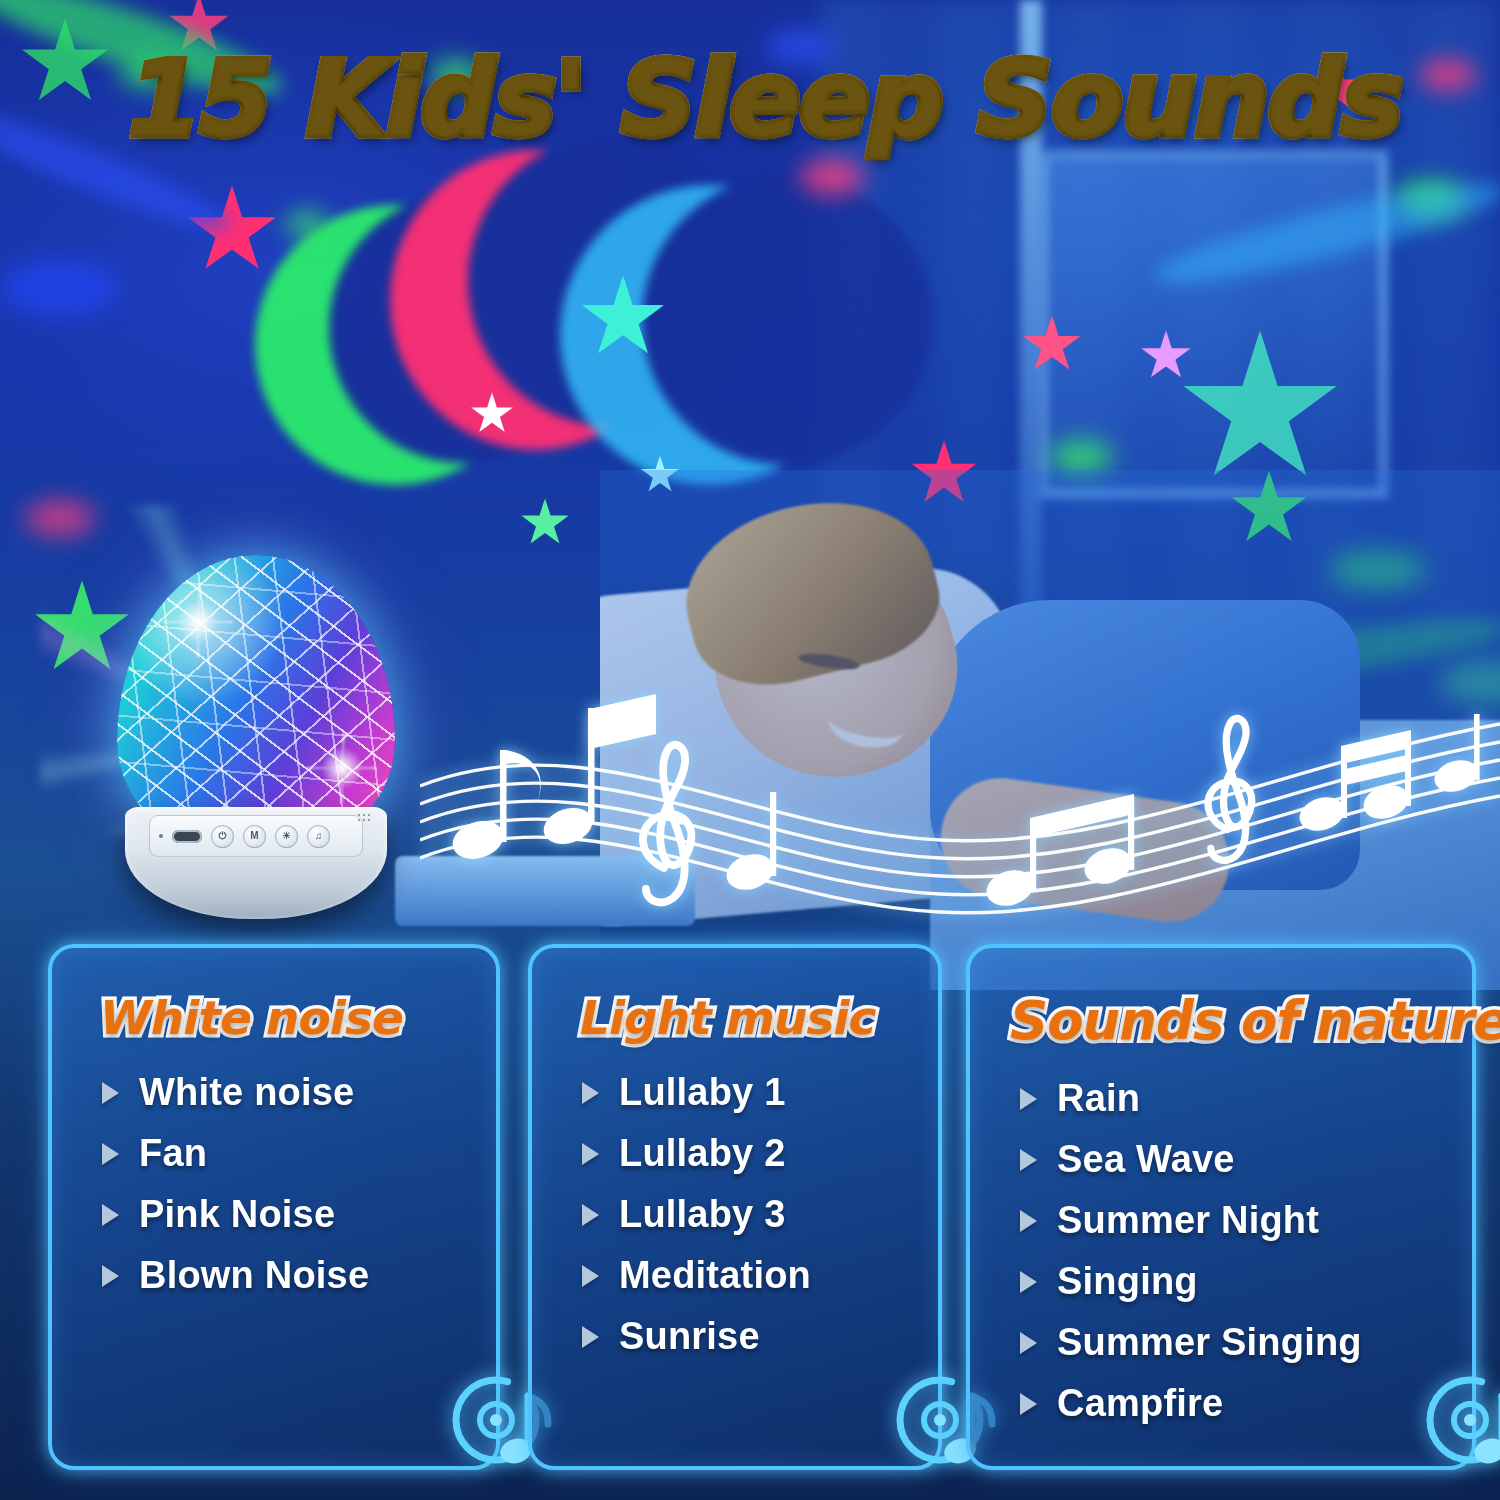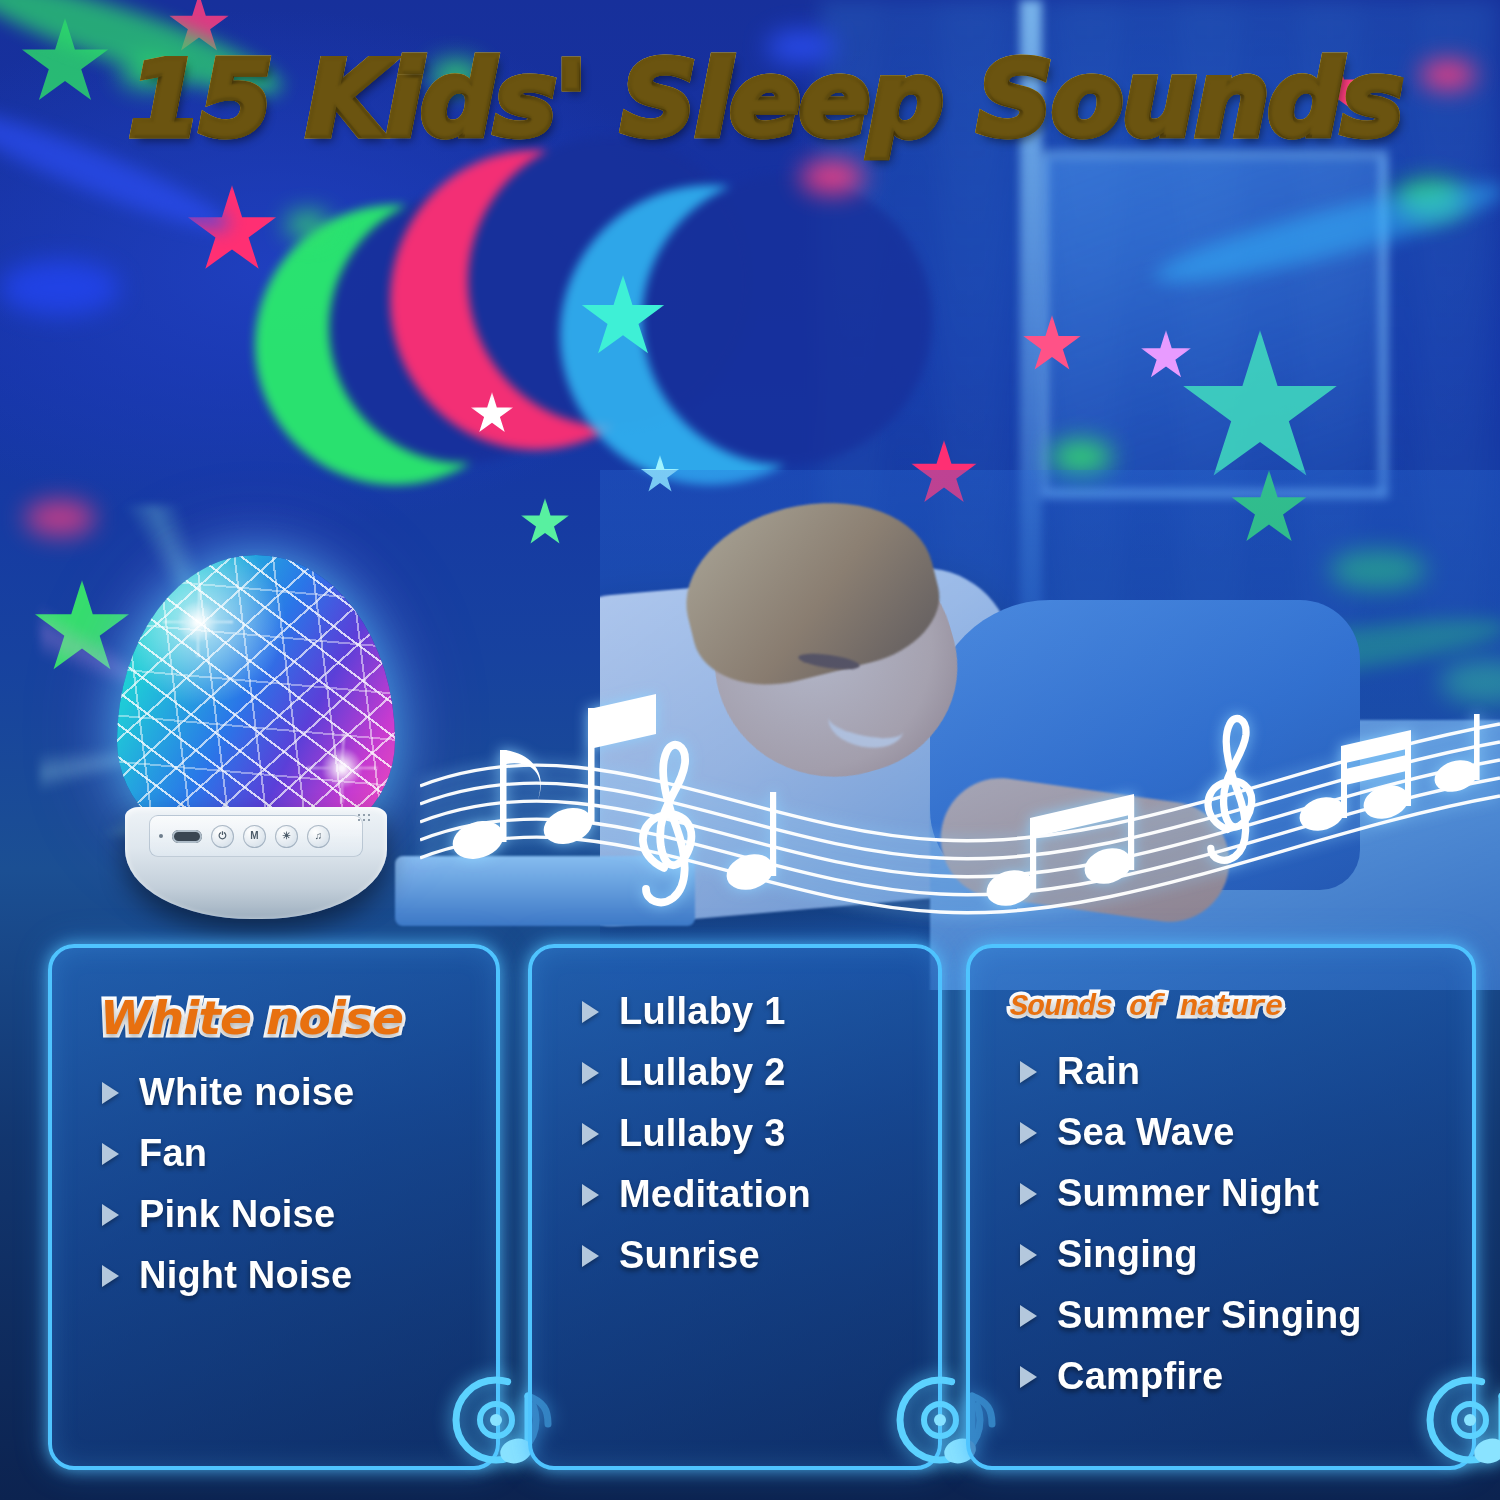--- a/index.html
+++ b/index.html
@@ -167,21 +167,21 @@
 
   .card-title{
     font-family:"DejaVu Sans",sans-serif;
     font-size:47px;font-weight:bold;font-style:italic;letter-spacing:-1px;
     color:#e8700f;
     -webkit-text-stroke:7px #ffffff;
     paint-order:stroke fill;
     text-shadow:0 3px 6px rgba(0,0,0,.35);
     white-space:nowrap;margin:0 0 26px 14px;
   }
-  .card-3 .card-title{font-size:30px;margin-left:6px;font-family:Liberation Mono, monospace;}
+  .card-3 .card-title{font-size:53px;margin-left:6px;}
 
   .sound-list{list-style:none;margin:0;padding:0;}
   .sound-item{
     display:flex;align-items:center;gap:20px;
     margin-bottom:18px;padding-left:16px;
   }
   .bullet{
     width:0;height:0;flex:none;
     border-left:17px solid #b4c8dd;
     border-top:11px solid transparent;
@@ -373,36 +373,37 @@
         <li class="sound-item">
           <span class="bullet"></span>
           <span class="sound-label">Fan</span>
         </li>
         <li class="sound-item">
           <span class="bullet"></span>
           <span class="sound-label">Pink Noise</span>
         </li>
         <li class="sound-item">
           <span class="bullet"></span>
-          <span class="sound-label">Night Noise</span>
+          <span class="sound-label">Blown Noise</span>
         </li>
       </ul>
       <div class="cd-note">
         <svg width="128" height="128" viewBox="0 0 128 128" fill="none">
           <circle cx="56" cy="70" r="40" stroke="#5cd2ff" stroke-width="7" fill="none" stroke-dasharray="200 36" stroke-linecap="round"></circle>
           <circle cx="56" cy="70" r="16" stroke="#5cd2ff" stroke-width="6" fill="none"></circle>
           <circle cx="56" cy="70" r="6" fill="#8ae3ff"></circle>
           <path d="M88,46 C104,52 108,60 108,74" stroke="#5cd2ff" stroke-width="7" fill="none" stroke-linecap="round"></path>
           <path d="M88,46 L88,100" stroke="#5cd2ff" stroke-width="7" stroke-linecap="round"></path>
           <ellipse cx="76" cy="101" rx="16" ry="12" fill="#8ae3ff" transform="rotate(-16 76 101)"></ellipse>
         </svg>
       </div>
     </div>
 
     <div class="card card-2">
+      <div class="card-title">Light music</div>
       <ul class="sound-list">
         <li class="sound-item">
           <span class="bullet"></span>
           <span class="sound-label">Lullaby 1</span>
         </li>
         <li class="sound-item">
           <span class="bullet"></span>
           <span class="sound-label">Lullaby 2</span>
         </li>
         <li class="sound-item">

